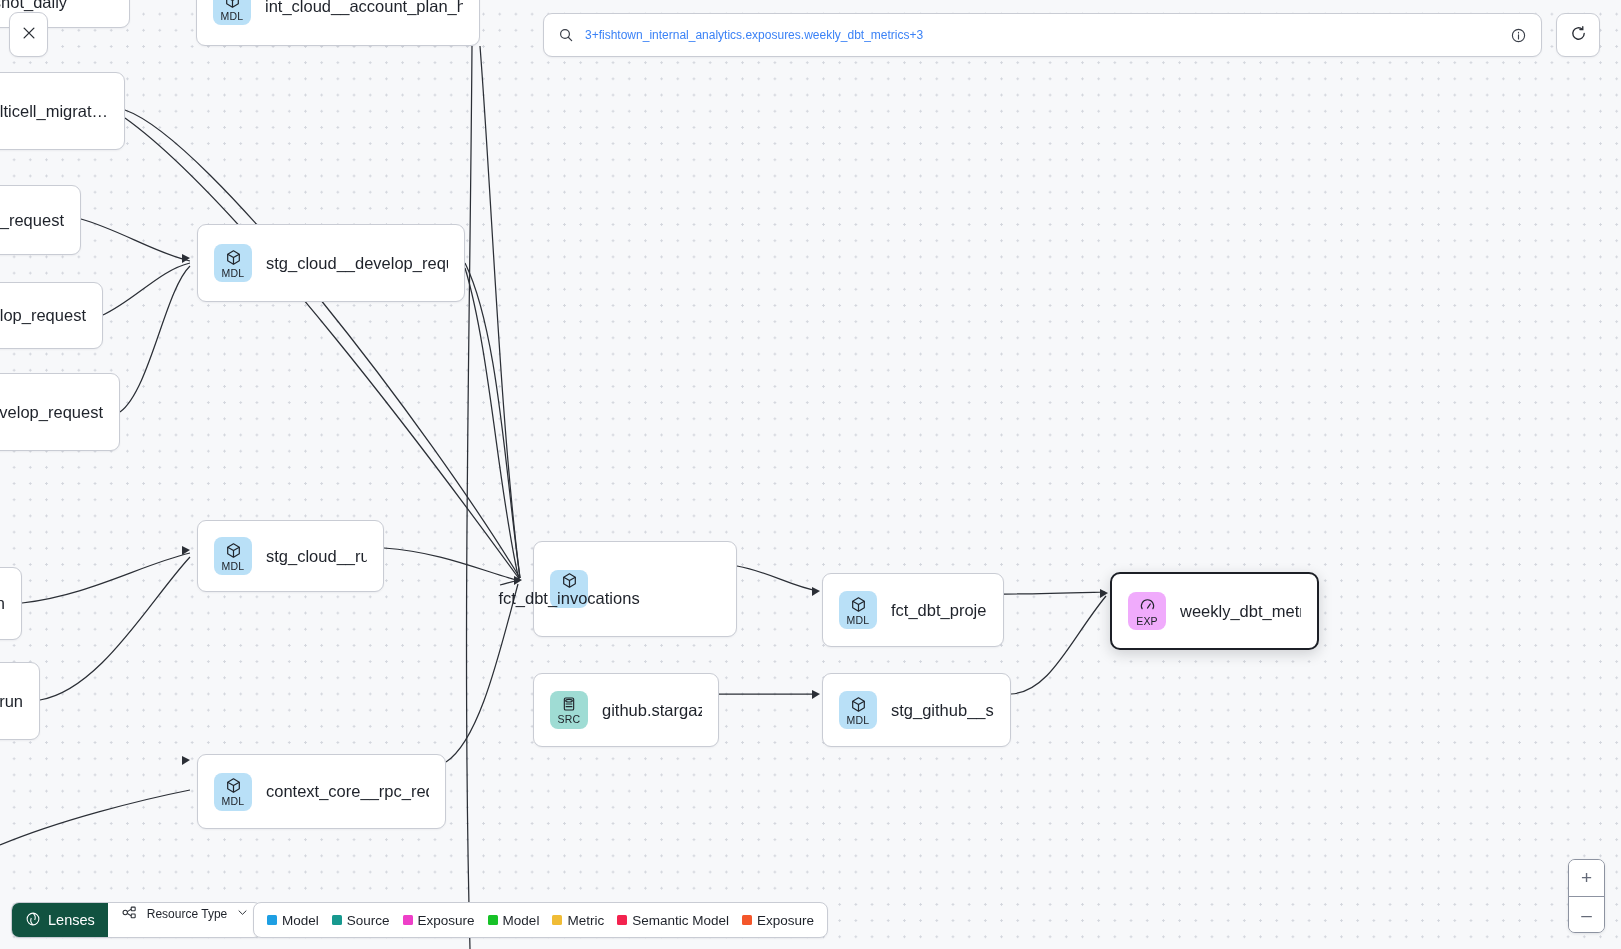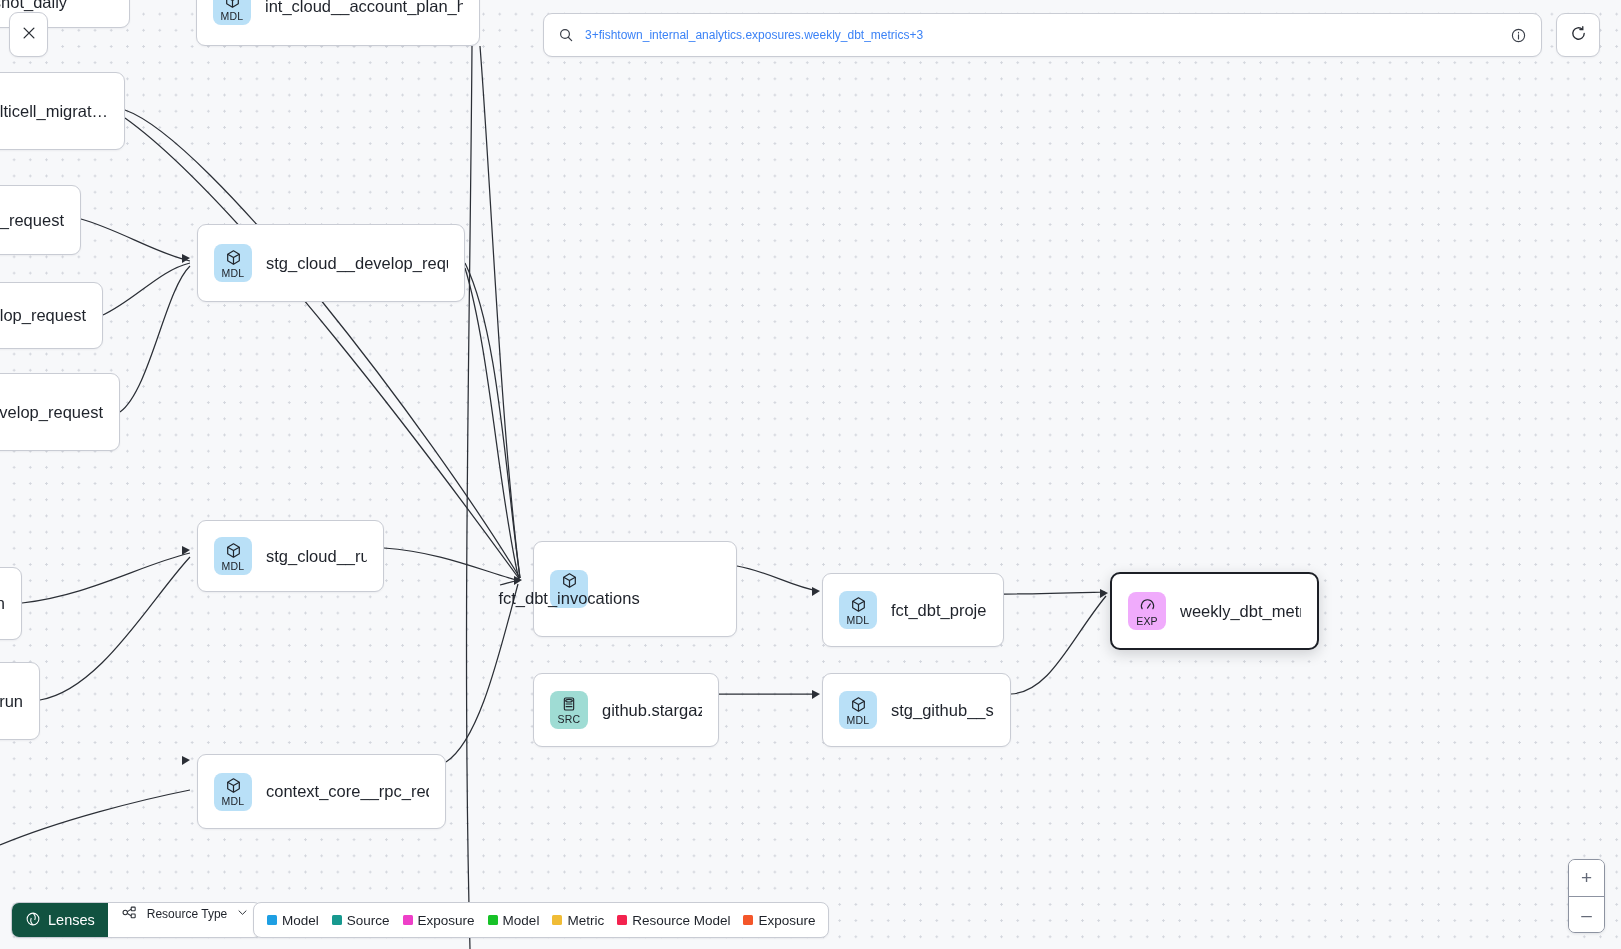--- a/index.html
+++ b/index.html
@@ -467,21 +467,21 @@
     <span class="lg-item">
       <span class="lg-sw" style="background:#17c228"></span>
       <span>Model</span>
     </span>
     <span class="lg-item">
       <span class="lg-sw" style="background:#f0bc36"></span>
       <span>Metric</span>
     </span>
     <span class="lg-item">
       <span class="lg-sw" style="background:#f3234f"></span>
-      <span>Resource Model</span>
+      <span>Semantic Model</span>
     </span>
     <span class="lg-item">
       <span class="lg-sw" style="background:#f4562a"></span>
       <span>Exposure</span>
     </span>
   </div>
 
   <div class="zoomctl">
     <button>+</button>
     <button>–</button>

